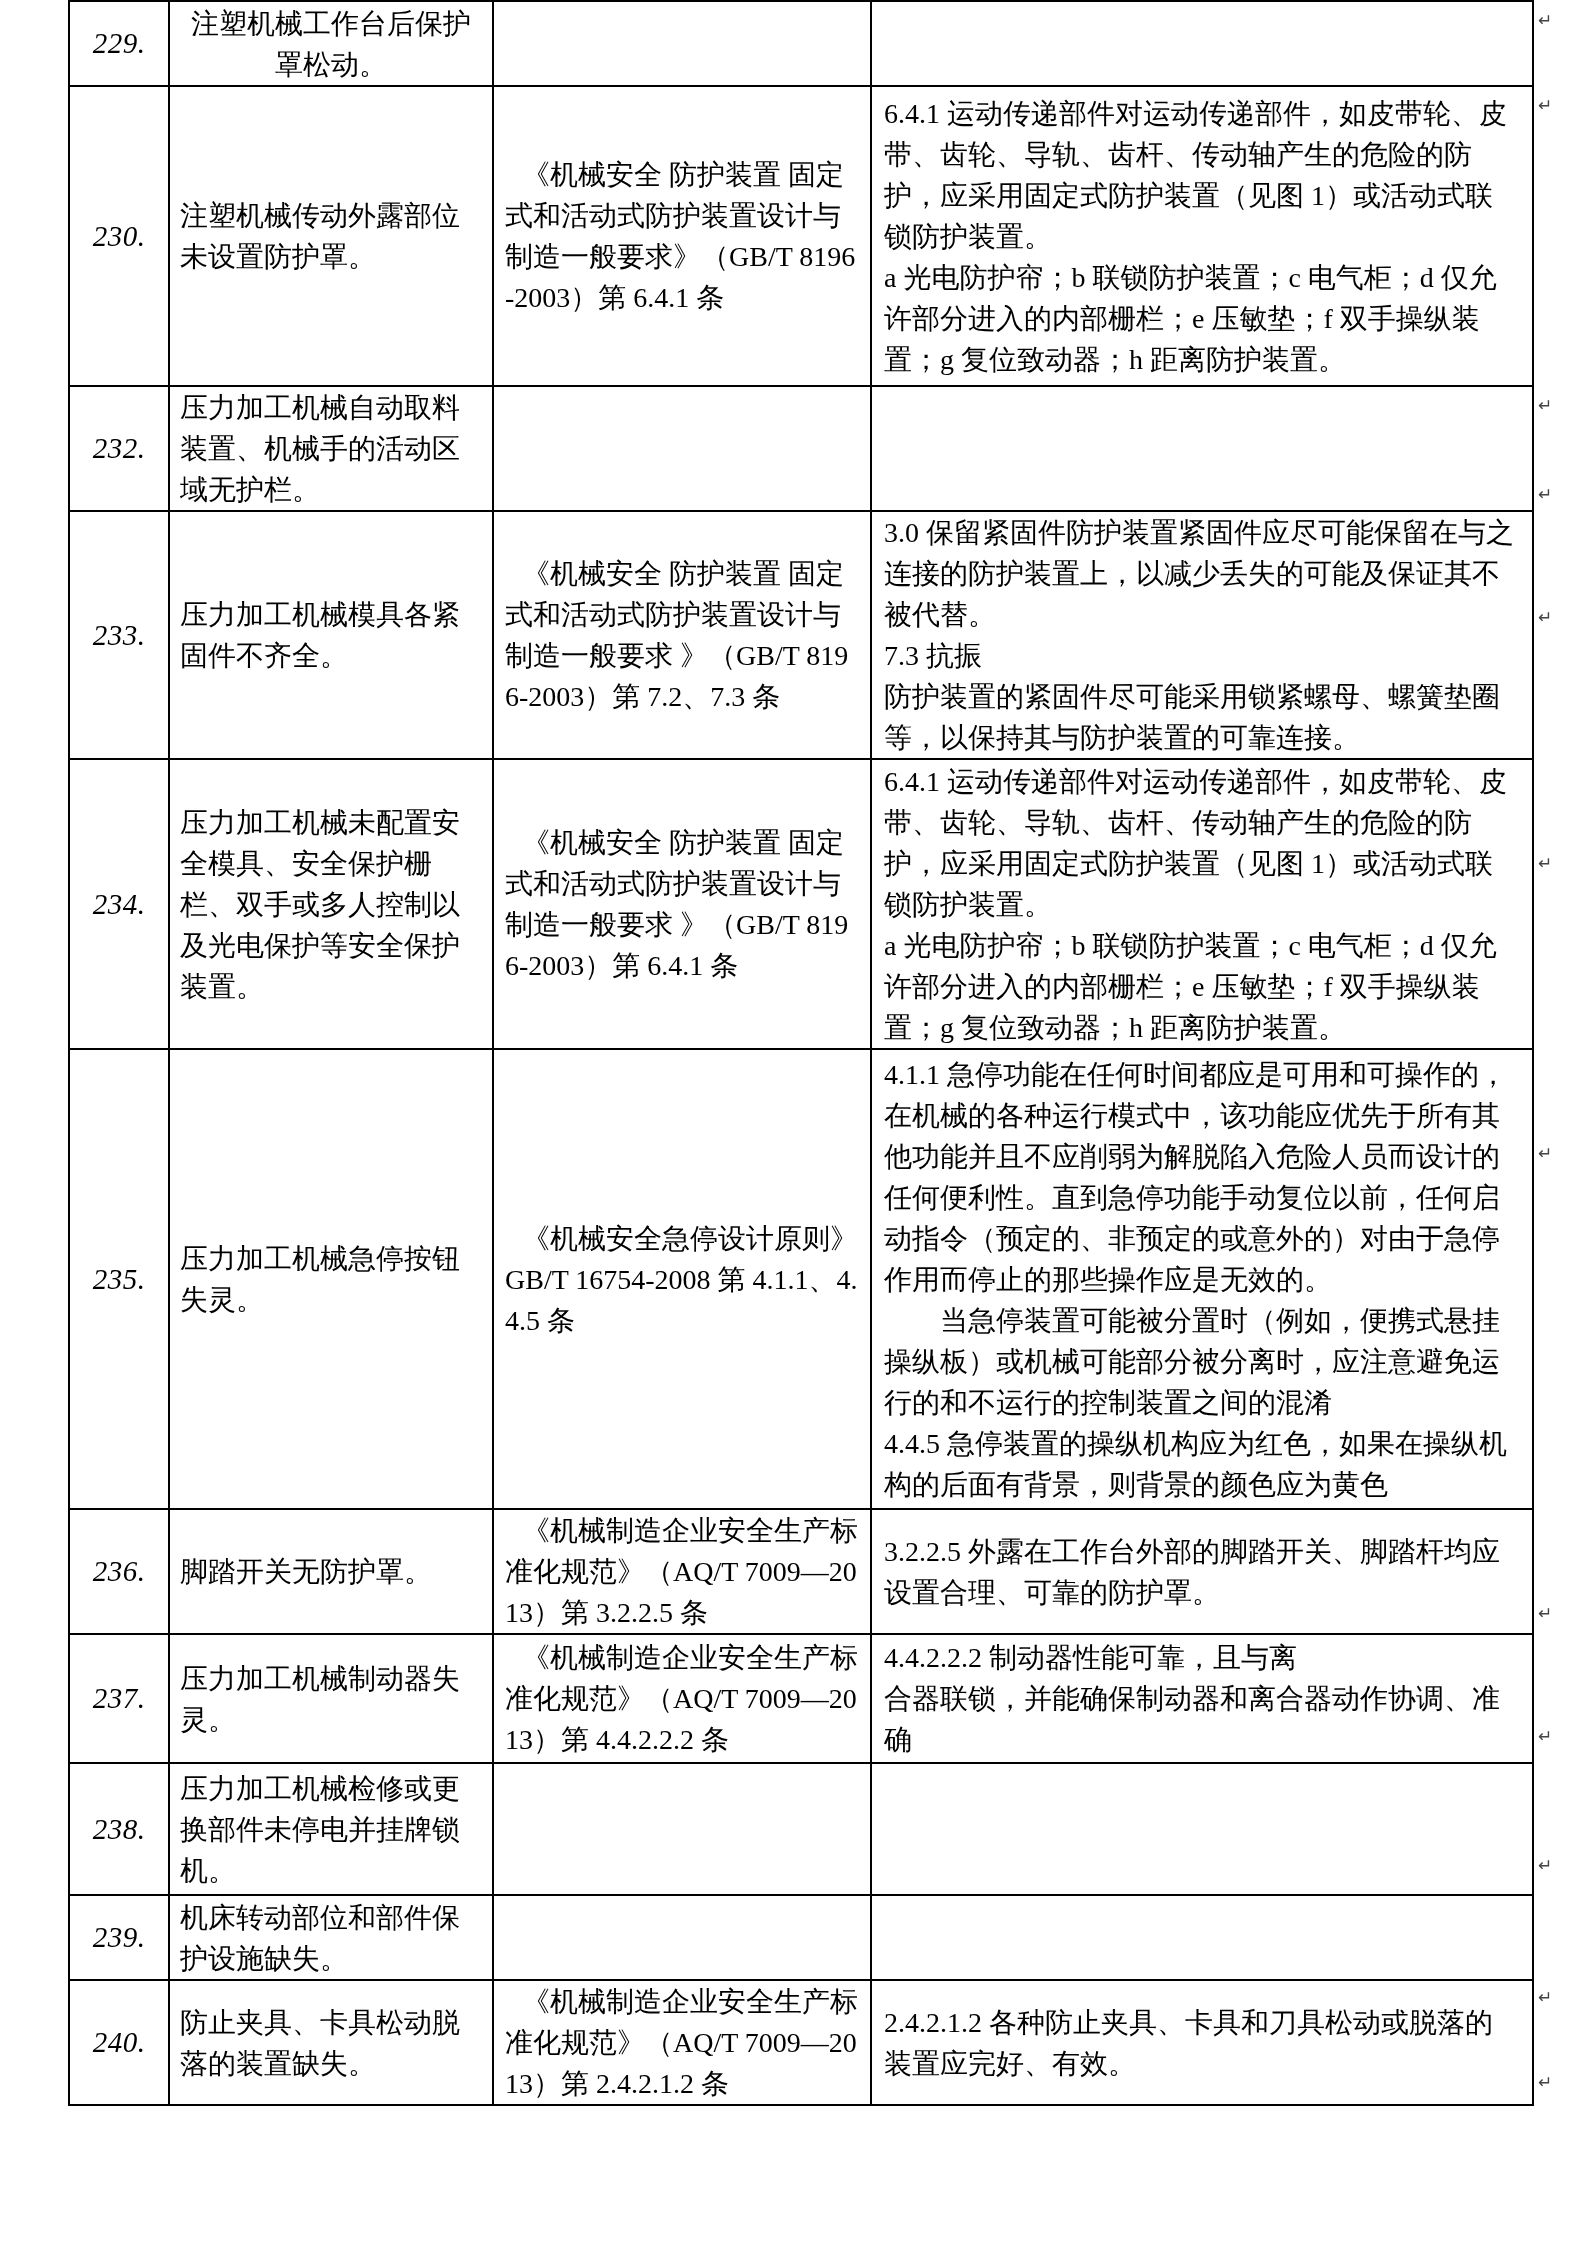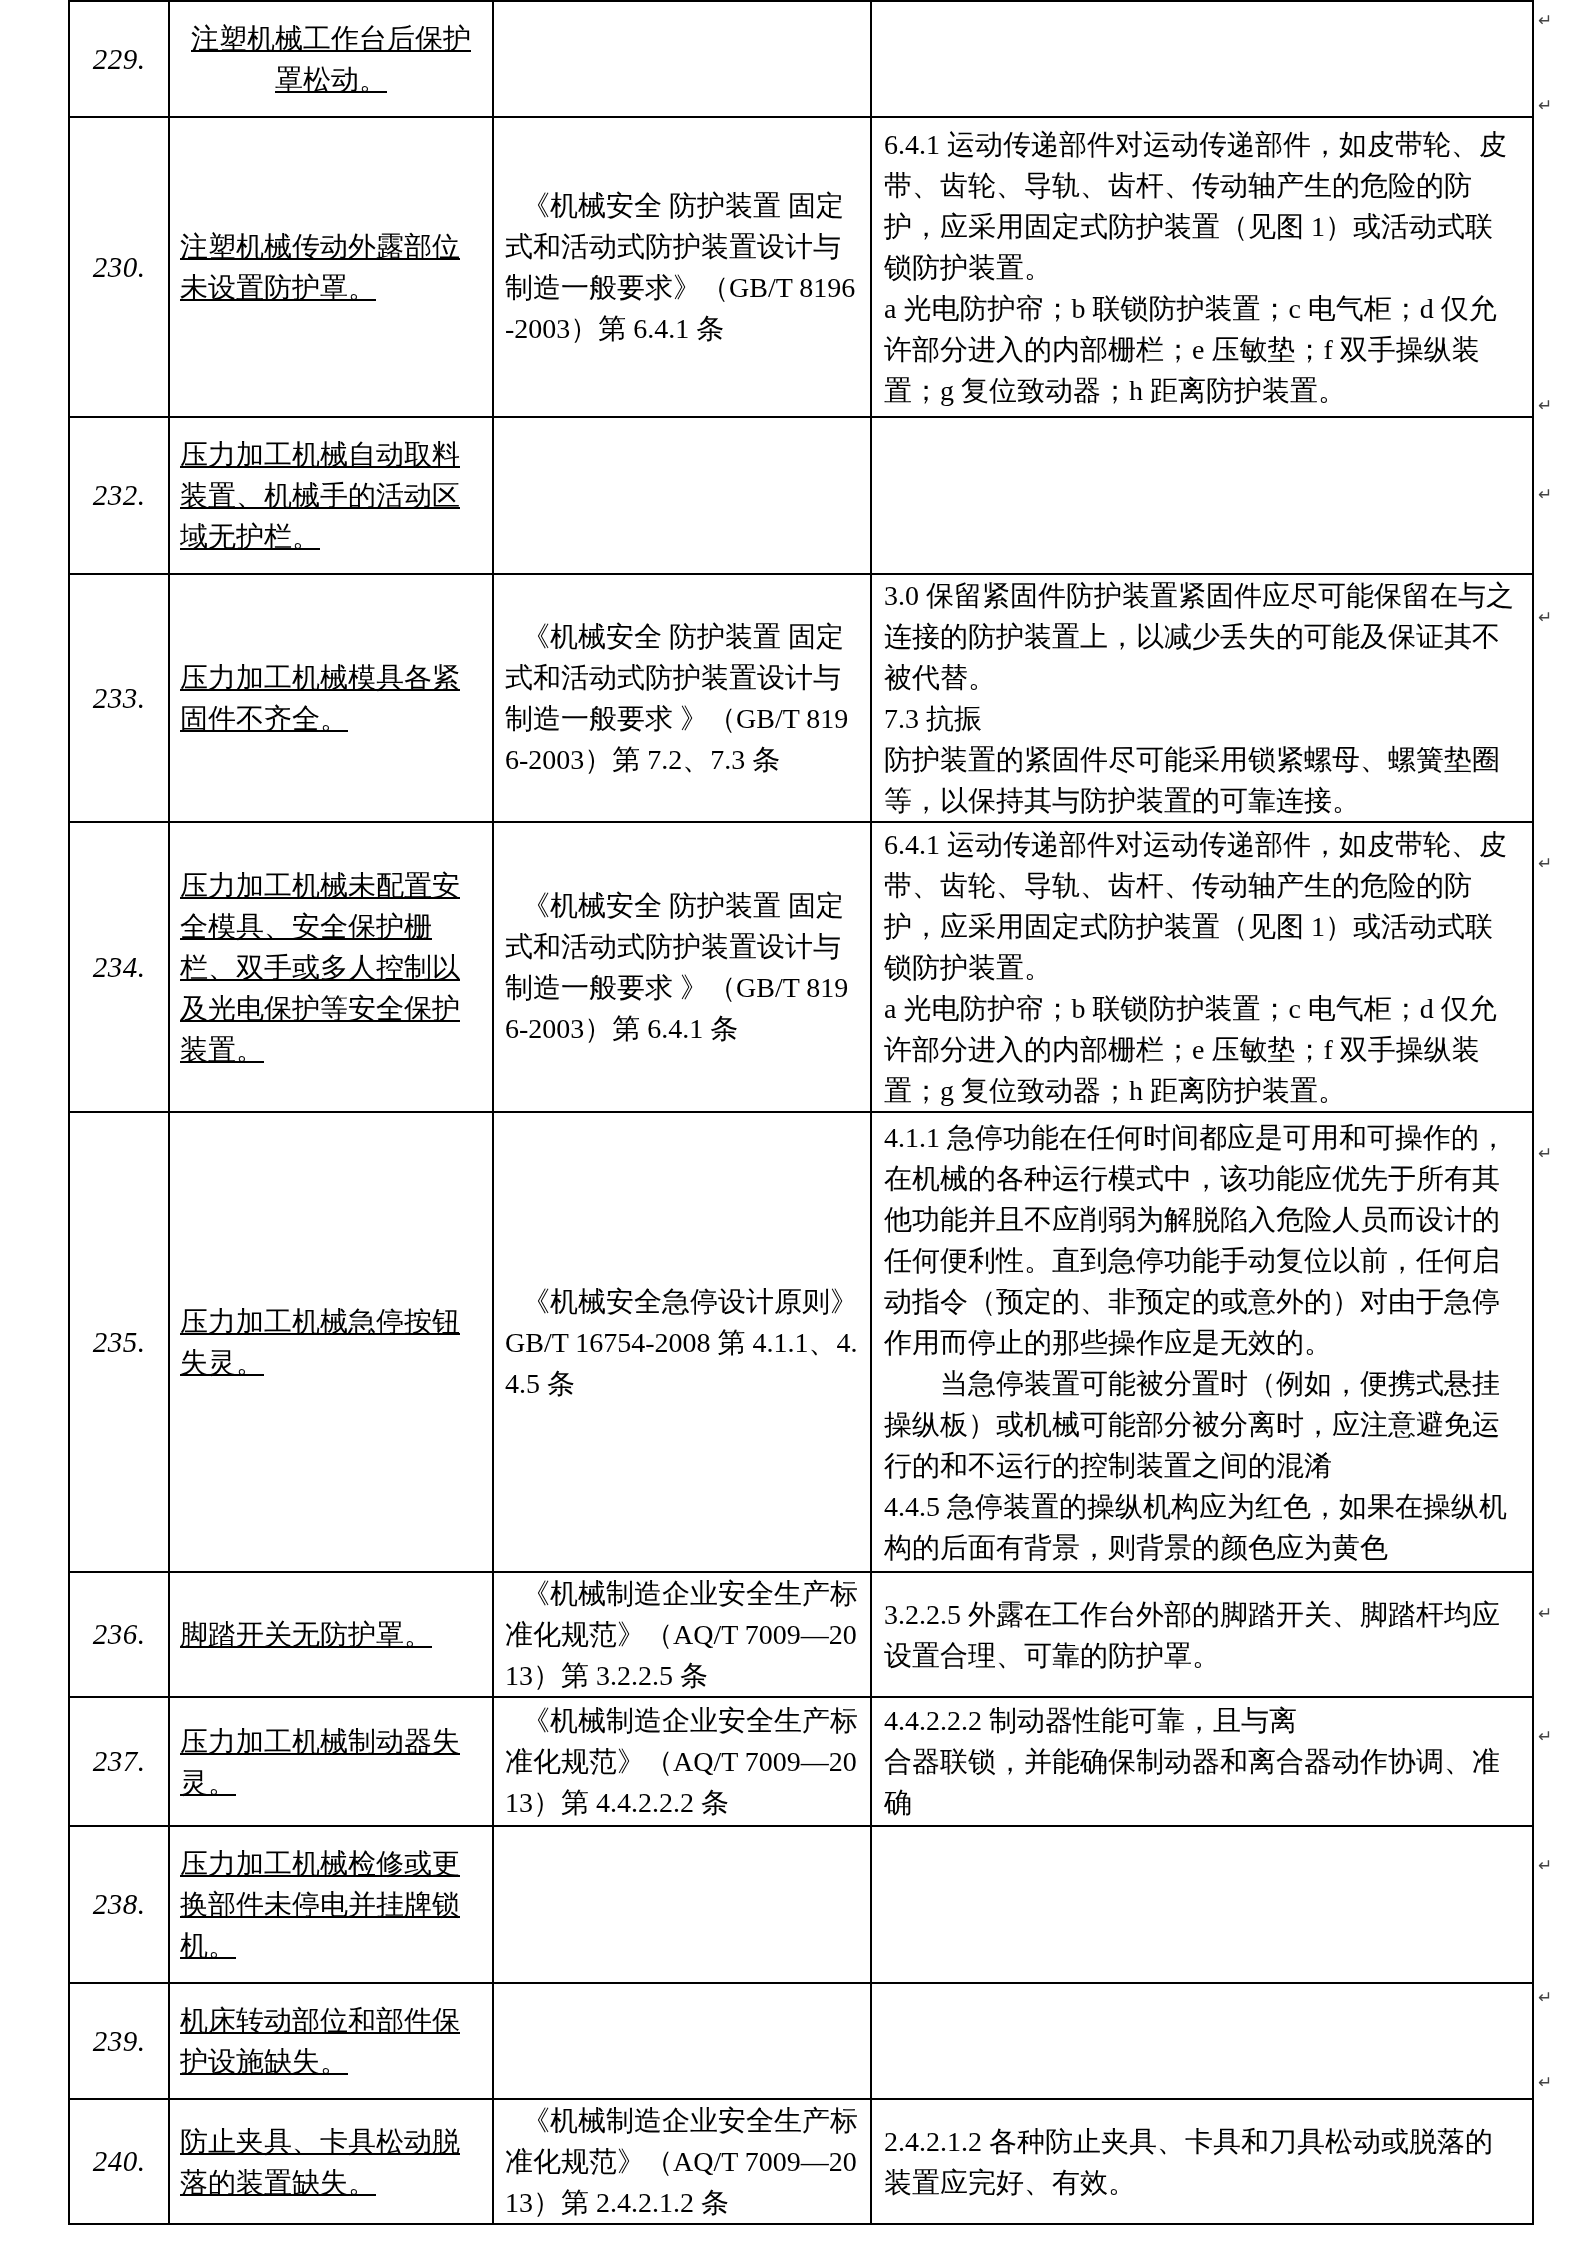--- a/index.html
+++ b/index.html
@@ -20,21 +20,21 @@
   }
   td{
     border:2px solid #000;
     vertical-align:middle;
     font-size:28px;
     line-height:41px;
     overflow:hidden;
     word-break:break-all;
   }
   td.no{text-align:center;font-size:29px;letter-spacing:0.5px;font-style:italic;}
-  td.issue{padding:16px 10px;text-decoration:underline;}
+  td.issue{padding:0 10px;}
   td.issue.center{text-align:center;}
   td.basis{padding:0 11px;}
   td.basis .basis-p{margin:0;text-indent:17px;}
   td.clause{padding:0 12px;margin-top:36px;}
   td.clause p.para{margin:0;}
   .eor{
     position:absolute;
     left:1538px;
     font-size:17px;
     line-height:17px;

